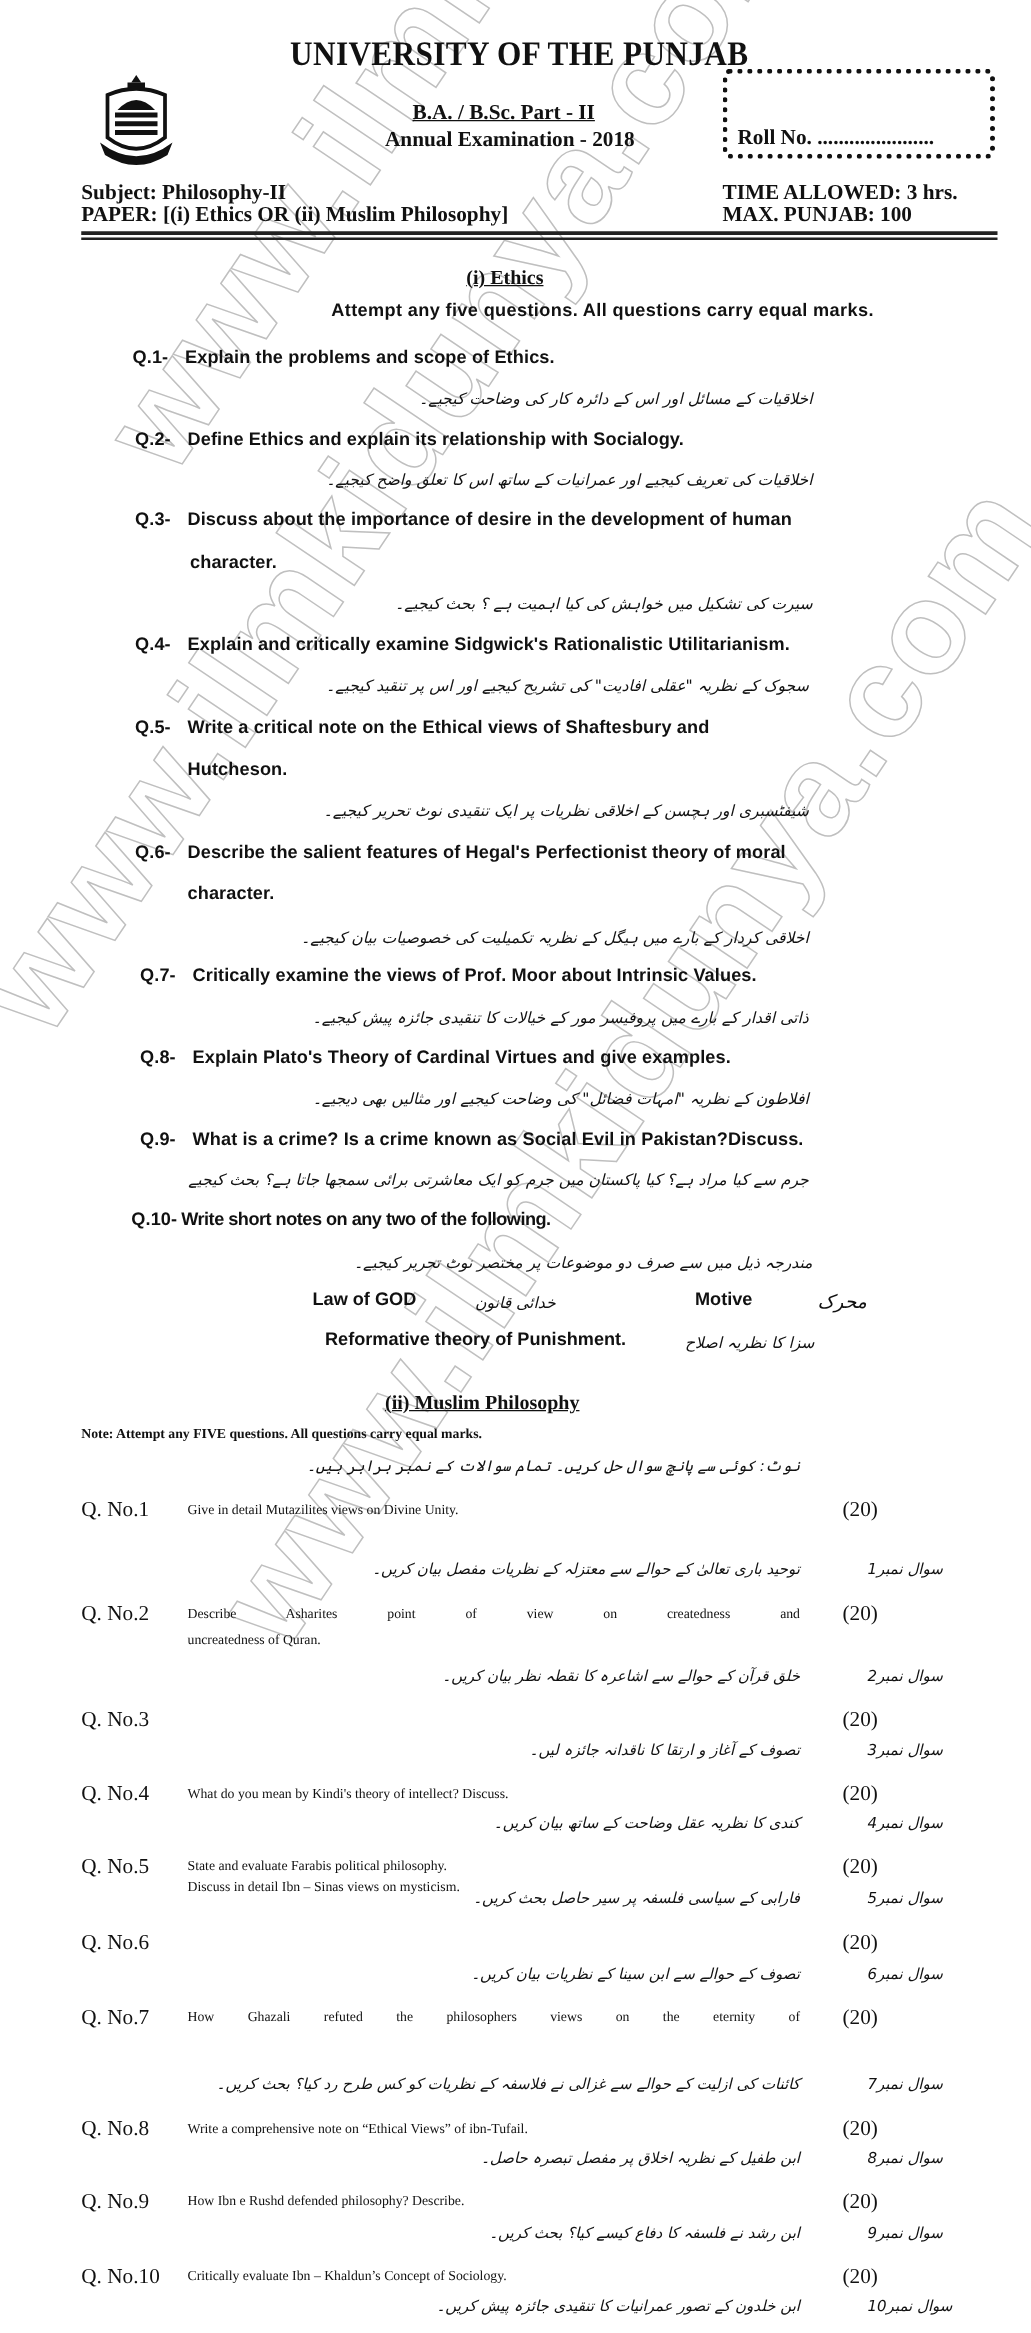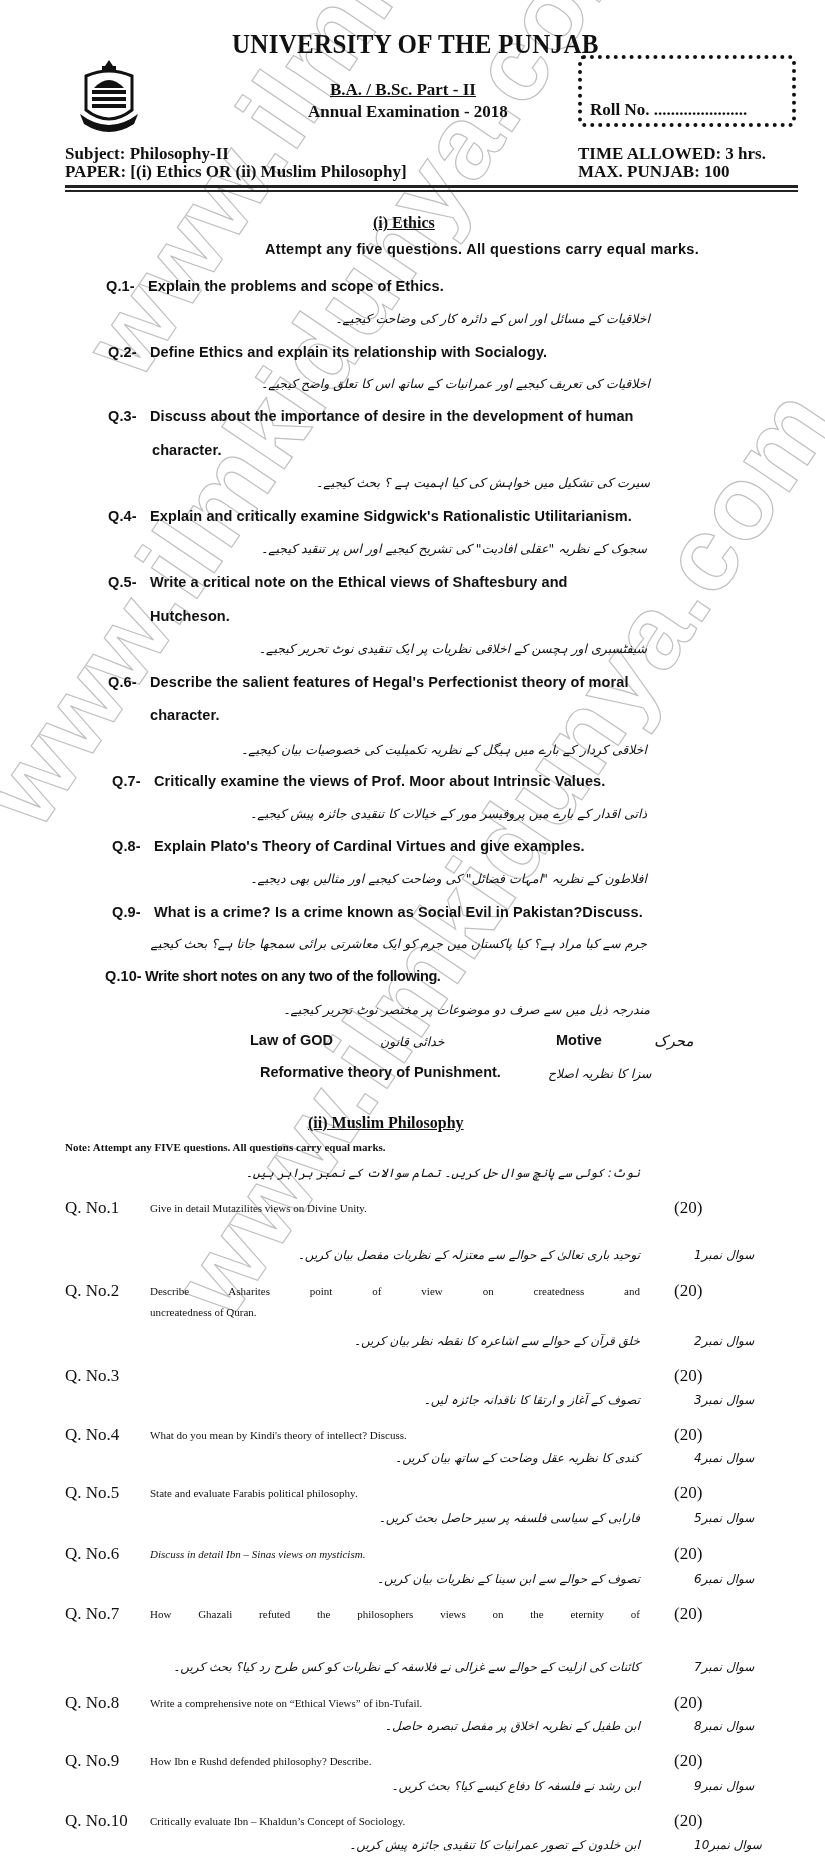--- a/index.html
+++ b/index.html
@@ -167,21 +167,21 @@
   <div class="urdu-num" style="top:1451px;">سوال نمبر4</div>
   <div class="urdu2" style="top:1451px;">کندی کا نظریہ عقل وضاحت کے ساتھ بیان کریں۔</div>
 
   <div class="mrow-num" style="top:1483px;">Q. No.5</div>
   <div class="mrow-text" style="top:1483px;">State and evaluate Farabis political philosophy.</div>
   <div class="mrow-marks" style="top:1483px;">(20)</div>
   <div class="urdu-num" style="top:1511px;">سوال نمبر5</div>
   <div class="urdu2" style="top:1511px;">فارابی کے سیاسی فلسفہ پر سیر حاصل بحث کریں۔</div>
 
   <div class="mrow-num" style="top:1544px;">Q. No.6</div>
-  <div class="mrow-text" style="top:1544px;font-style:italic;">Discuss in detail Ibn – Sinas views on mysticism.</div>
+  <div class="mrow-text" style="top:1500px;">Discuss in detail Ibn – Sinas views on mysticism.</div>
   <div class="mrow-marks" style="top:1544px;">(20)</div>
   <div class="urdu-num" style="top:1572px;">سوال نمبر6</div>
   <div class="urdu2" style="top:1572px;">تصوف کے حوالے سے ابن سینا کے نظریات بیان کریں۔</div>
 
   <div class="mrow-num" style="top:1604px;">Q. No.7</div>
   <div class="mrow-text last" style="top:1604px;">How Ghazali refuted the philosophers views on the eternity of</div>
   <div class="mrow-marks" style="top:1604px;">(20)</div>
   <div class="urdu-num" style="top:1660px;">سوال نمبر7</div>
   <div class="urdu2" style="top:1660px;">کائنات کی ازلیت کے حوالے سے غزالی نے فلاسفہ کے نظریات کو کس طرح رد کیا؟ بحث کریں۔</div>
 

